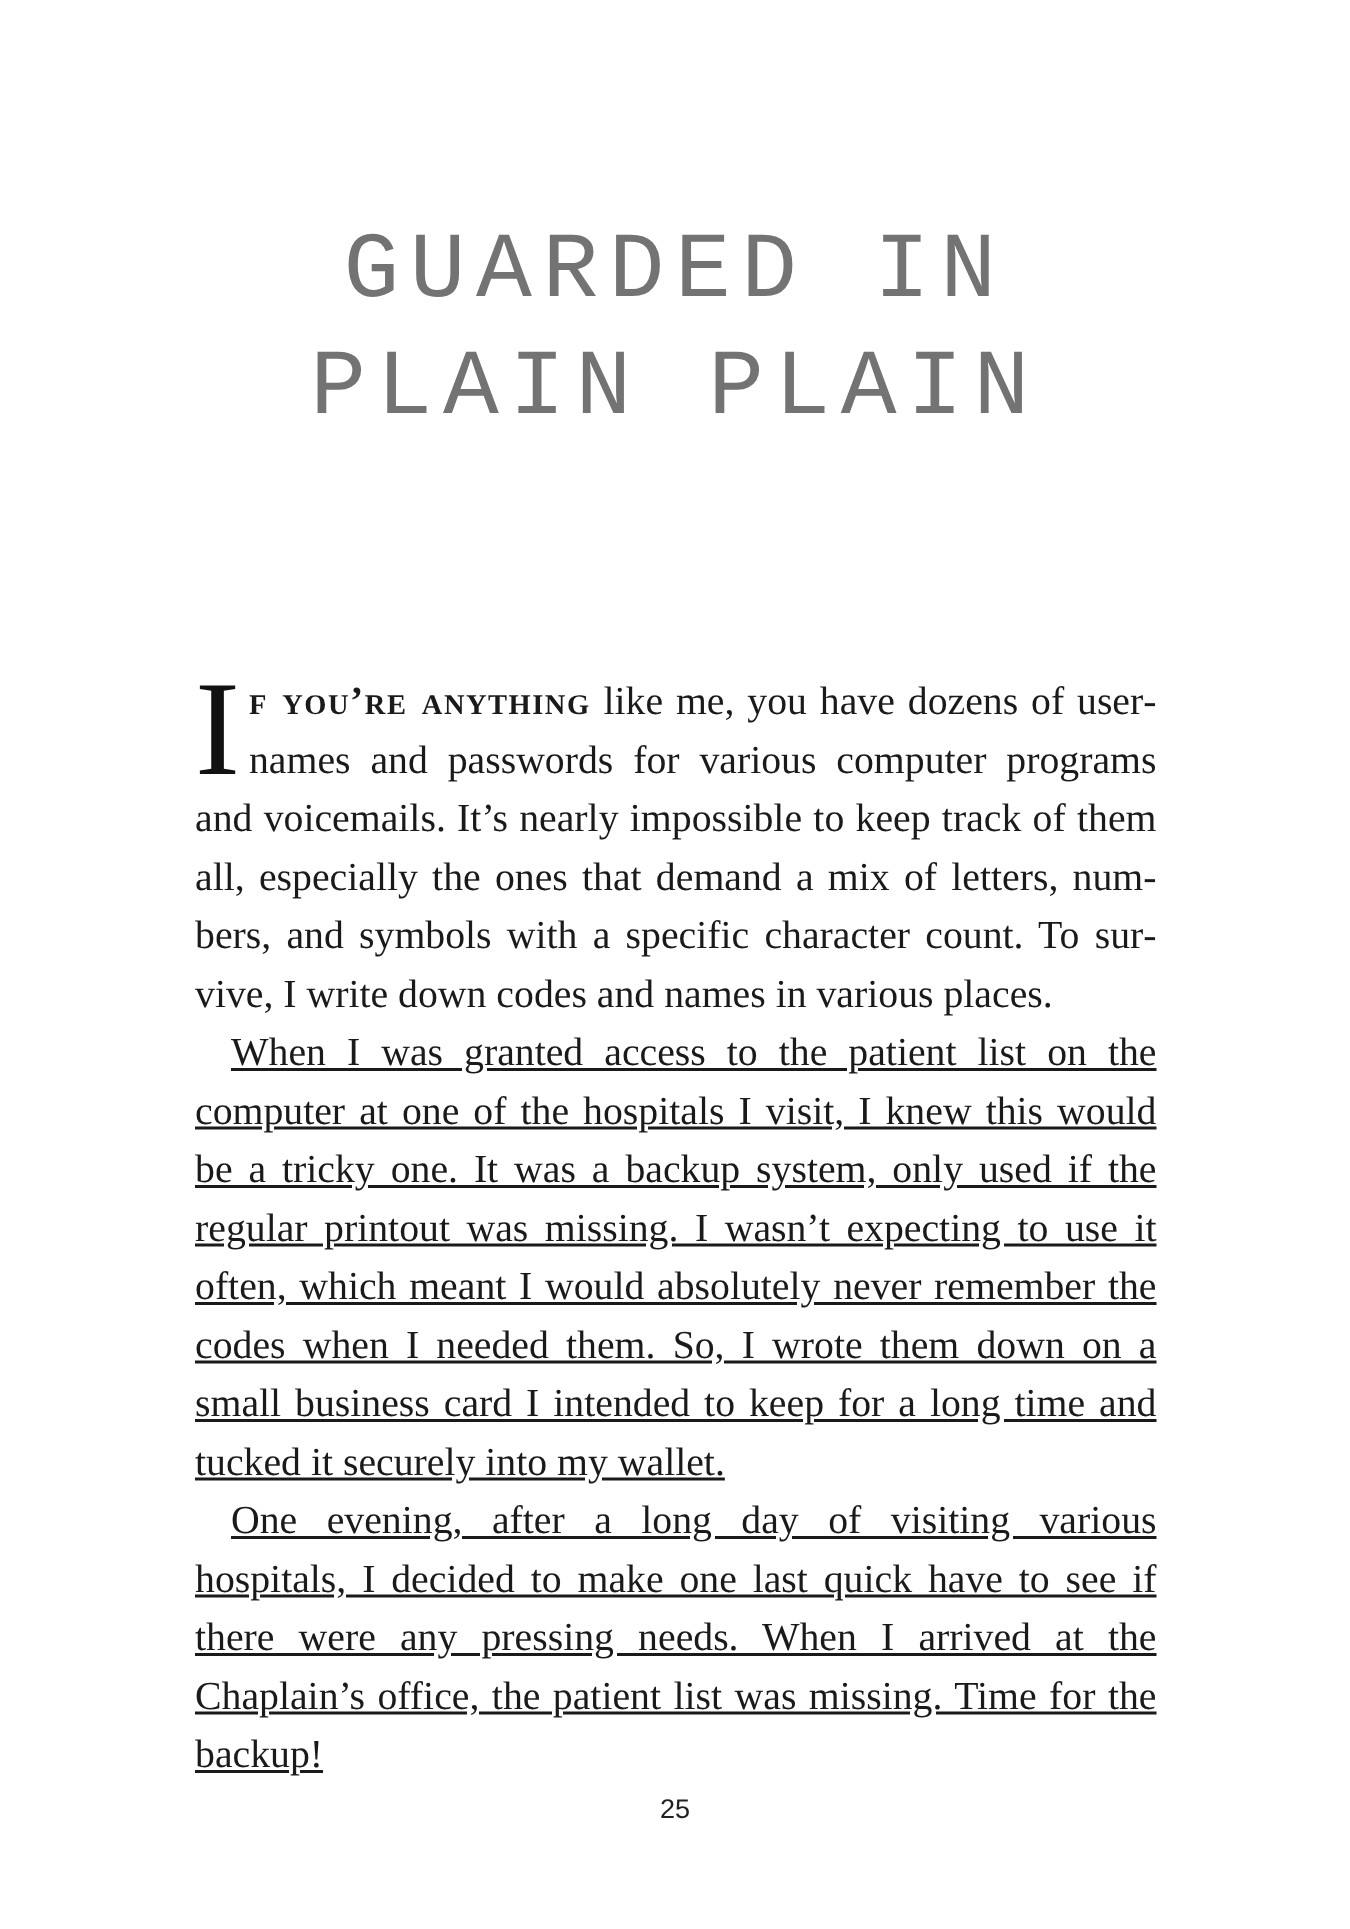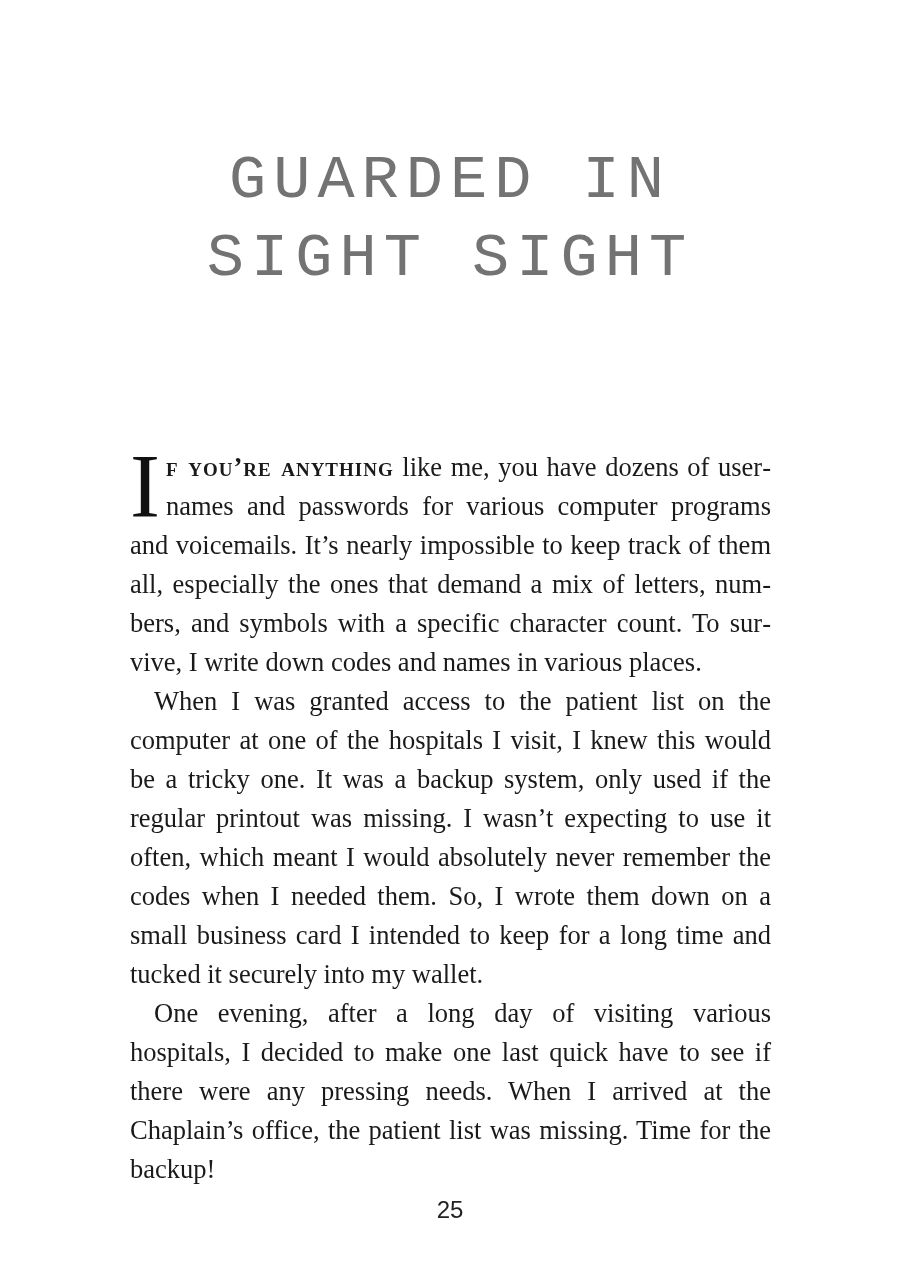--- a/index.html
+++ b/index.html
@@ -39,20 +39,21 @@
       line-height: 39px;
       color: #1a1a1a;
     }
     .para {
       margin: 0;
       text-align: justify;
       hyphens: manual;
     }
     .para.indent {
       text-indent: 24px;
+      text-decoration: underline;
     }
     .dropcap {
       float: left;
       font-family: "Liberation Serif", serif;
       font-size: 90px;
       line-height: 70px;
       margin: 4px 6px 0 0;
       padding: 0;
       color: #111;
     }
@@ -61,30 +62,30 @@
       letter-spacing: 1px;
       font-weight: bold;
     }
     .page-number {
       position: absolute;
       left: 0;
       top: 1196px;
       width: 900px;
       text-align: center;
       font-family: "Liberation Sans", sans-serif;
-      font-size: 24px;
+      font-size: 18px;
       color: #222;
     }
   </style>
 </head>
 <body>
 
 <div class="chapter-title">
   <span class="line">GUARDED IN</span>
-  <span class="line">SIGHT SIGHT</span>
+  <span class="line">PLAIN PLAIN</span>
 </div>
 
 <div class="body-text">
   <p class="para">
     <span class="dropcap">I</span><span class="smallcaps">f you’re anything</span><span> like me, you have dozens of user­names and passwords for various computer programs and voicemails. It’s nearly impossible to keep track of them all, especially the ones that demand a mix of letters, num­bers, and symbols with a specific character count. To sur­vive, I write down codes and names in various places.</span>
   </p>
   <p class="para indent">When I was granted access to the patient list on the computer at one of the hospitals I visit, I knew this would be a tricky one. It was a backup system, only used if the regular printout was missing. I wasn’t expecting to use it often, which meant I would absolutely never remember the codes when I needed them. So, I wrote them down on a small business card I intended to keep for a long time and tucked it securely into my wallet.</p>
   <p class="para indent">One evening, after a long day of visiting various hospitals, I decided to make one last quick have to see if there were any pressing needs. When I arrived at the Chaplain’s office, the patient list was missing. Time for the backup!</p>
 </div>
 

